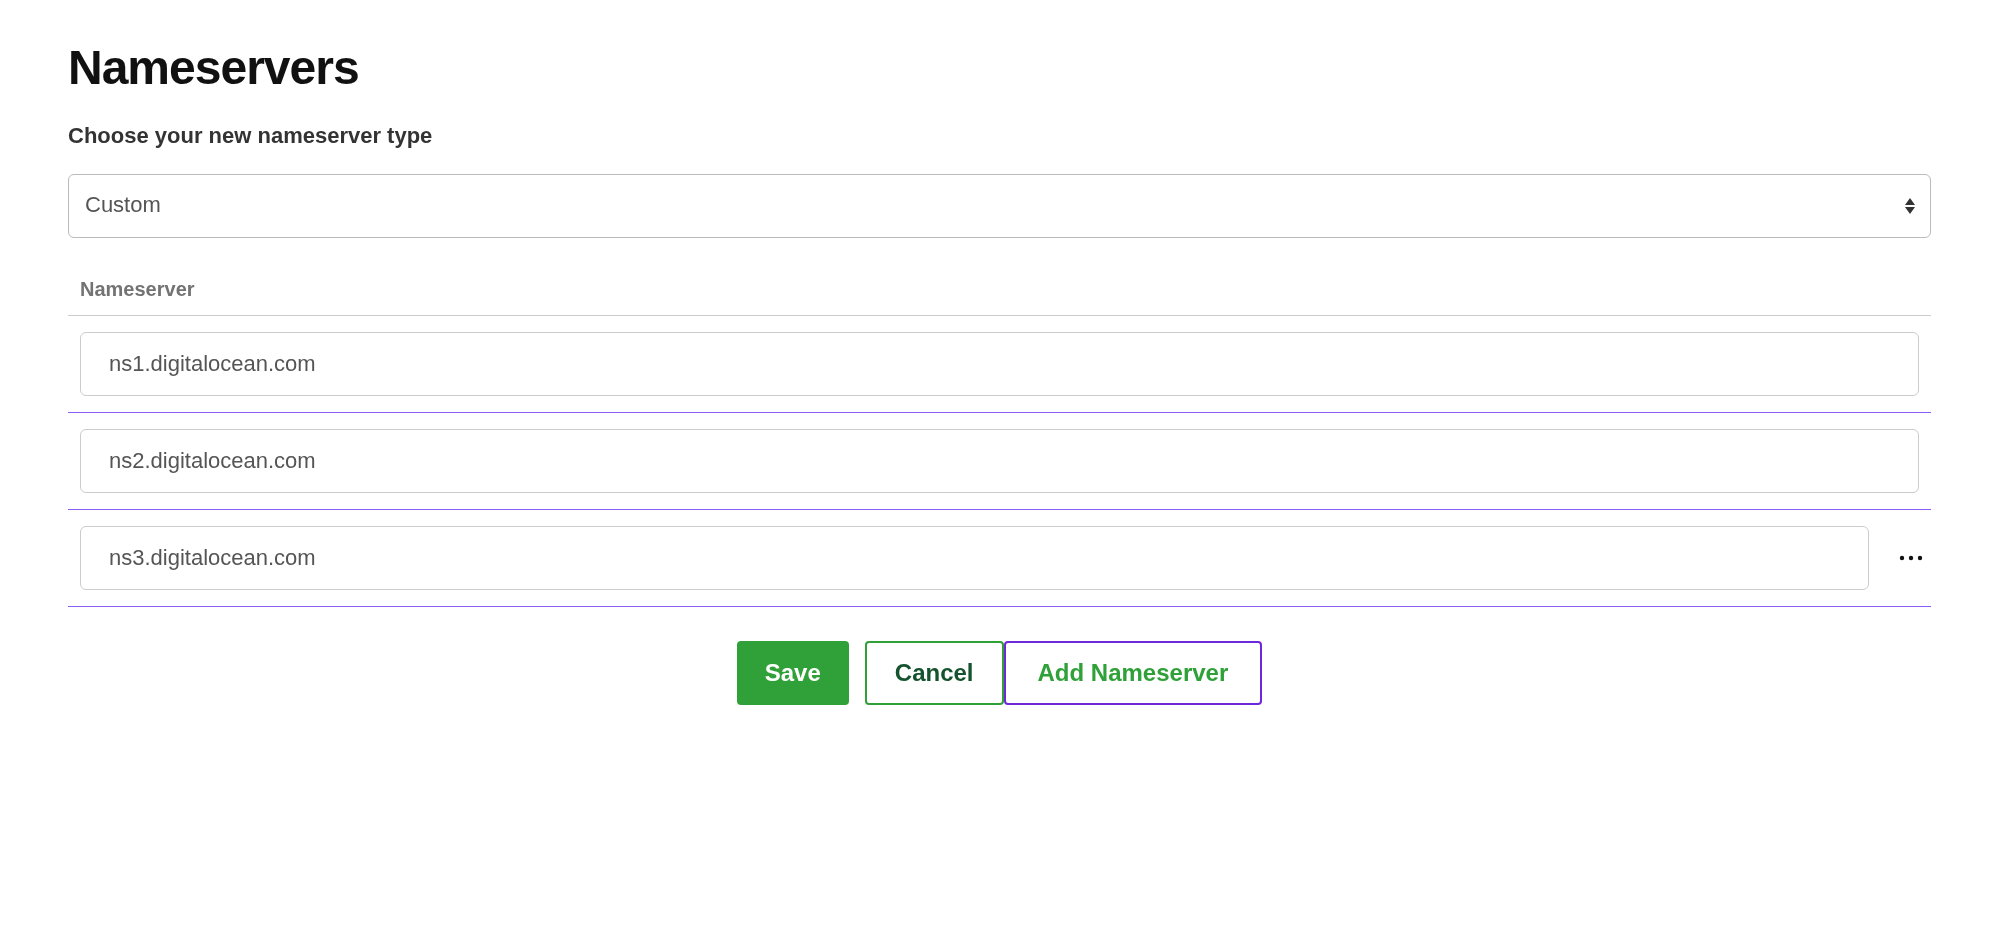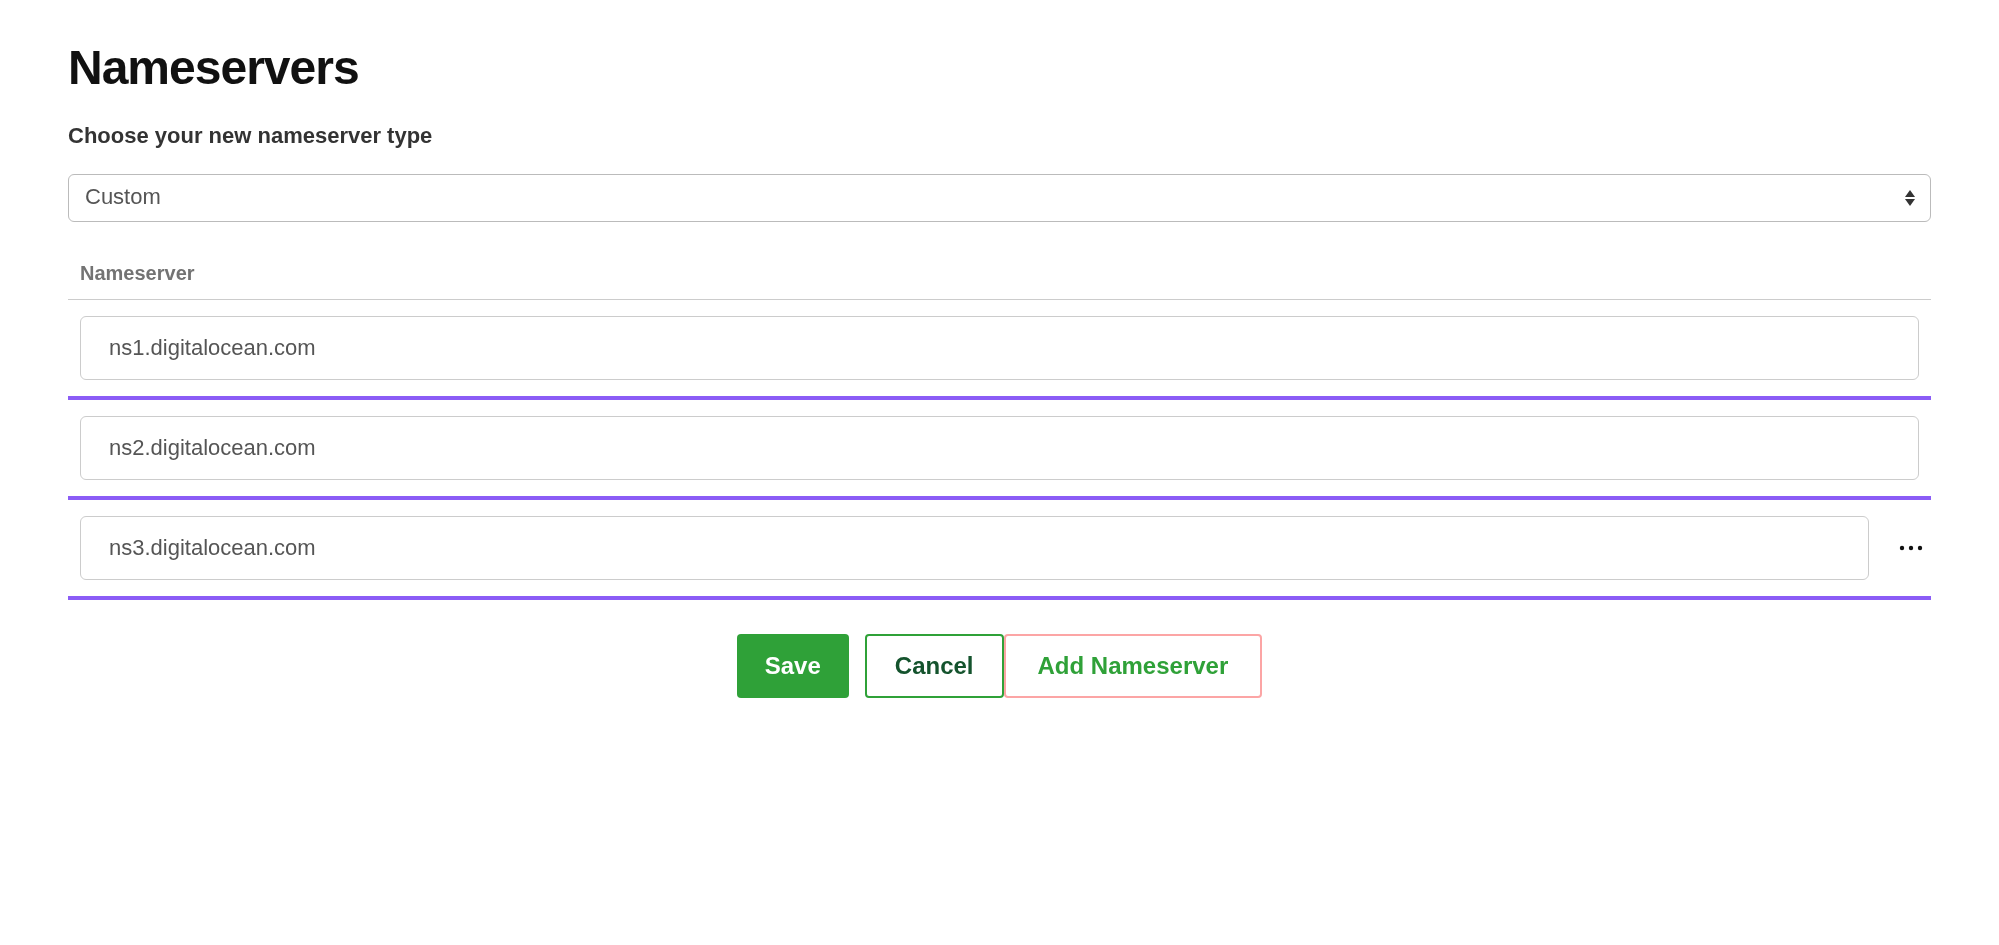--- a/index.html
+++ b/index.html
@@ -25,21 +25,21 @@
       color: #333;
       margin-bottom: 25px;
     }
     .select-wrapper {
       position: relative;
       width: 100%;
       margin-bottom: 40px;
     }
     .select-field {
       width: 100%;
-      height: 48px;
+      height: 64px;
       padding: 0 48px 4px 16px;
       font-size: 22px;
       color: #555;
       background: #fff;
       border: 1px solid #bbb;
       border-radius: 6px;
       appearance: none;
       -webkit-appearance: none;
       cursor: pointer;
     }
@@ -61,21 +61,21 @@
     .table-header {
       font-size: 20px;
       font-weight: 700;
       color: #737373;
       padding: 0 12px 14px 12px;
       border-bottom: 1px solid #ccc;
     }
     .nameserver-row {
       display: flex;
       padding: 16px 0;
-      border-bottom: 4px solid #8b5cf6;
+      border-bottom: 1px solid #8b5cf6;
       gap: 16px;
     }
     .nameserver-input {
       flex: 1;
       height: 64px;
       padding: 0 28px;
       font-size: 22px;
       color: #555;
       background: #fff;
       border: 1px solid #ccc;
@@ -124,21 +124,21 @@
       border: none;
     }
     .btn-secondary {
       background: #fff;
       color: #14532d;
       border: 2px solid #2fa138;
     }
     .btn-add {
       background: #fff;
       color: #2fa138;
-      border: 2px solid #fca5a5;
+      border: 2px solid #6d28d9;
       padding: 0 32px;
     }
   </style>
 </head>
 <body>
 
 <h1 class="page-title">Nameservers</h1>
 
 <div class="section-label">Choose your new nameserver type</div>
 

